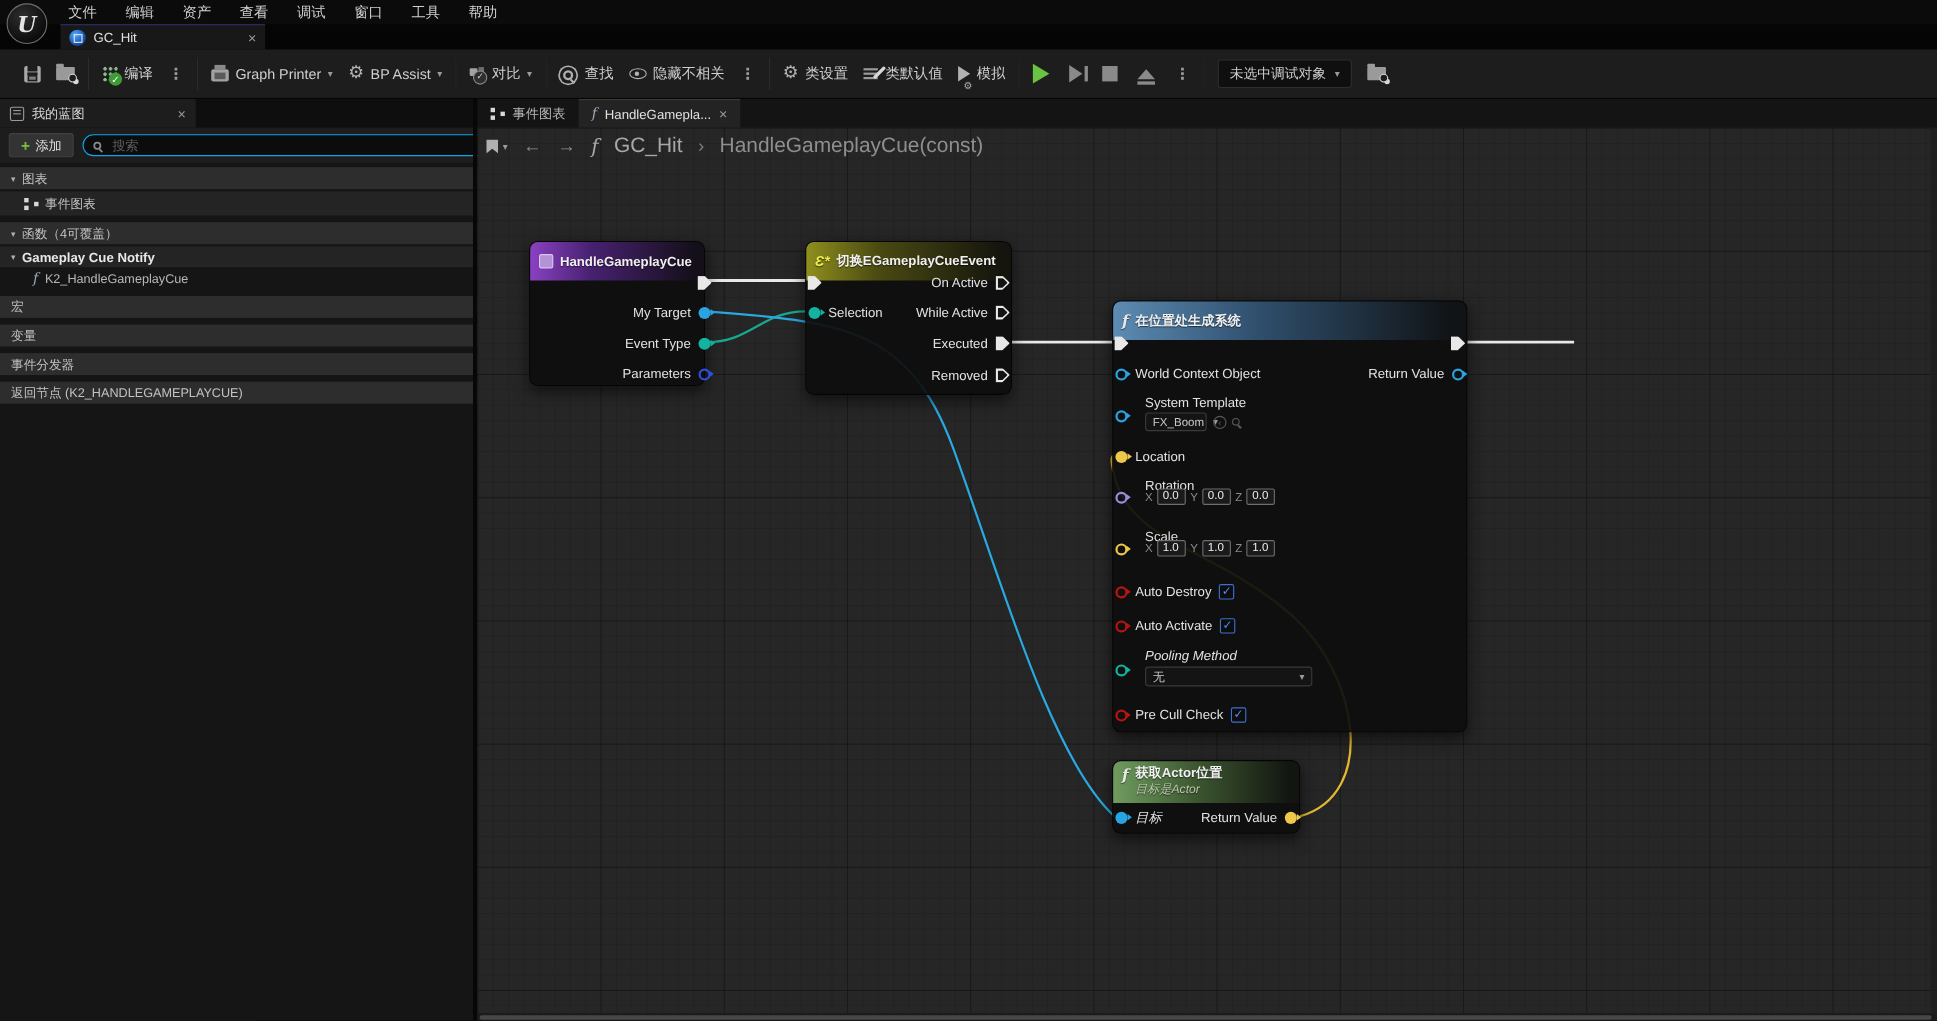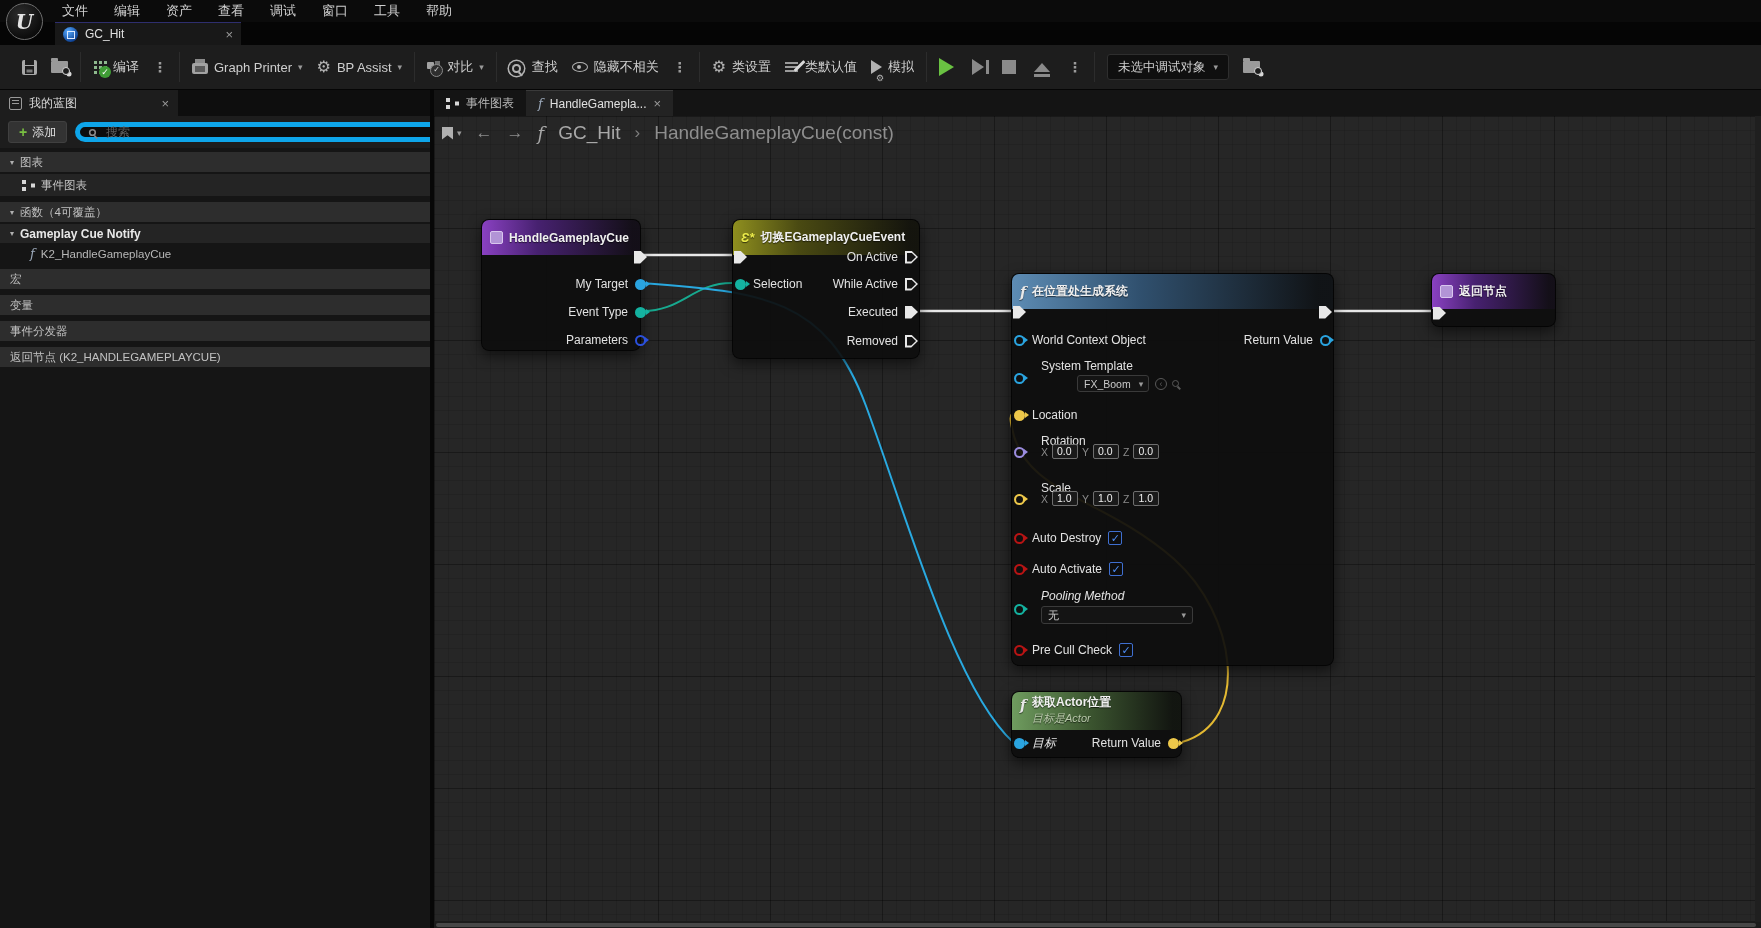--- a/index.html
+++ b/index.html
@@ -63,21 +63,21 @@
 
   
   .leftpanel { position:absolute; left:0; top:90px; width:502px; height:838px; background:#151515; }
   .lp-tabbar { position:absolute; left:0; top:0; width:100%; height:26px; background:#0e0e0e; }
   .lp-tab { position:absolute; left:0; top:0; width:178px; height:26px; background:#1d1d1d; display:flex; align-items:center; gap:7px; padding:0 9px; font-size:12px; color:#d8d8d8; }
   .i-bp { width:13px; height:13px; border:1.5px solid #9a9a9a; border-radius:2px; position:relative; }
   .i-bp::after { content:""; position:absolute; left:1.5px; top:2px; width:7px; height:1.5px; background:#9a9a9a; box-shadow:0 3px 0 #9a9a9a; }
   .lp-controls { position:absolute; left:0; top:26px; width:100%; height:32px; background:#1d1d1d; display:flex; align-items:center; gap:8px; padding:0 8px; }
   .addbtn { display:flex; align-items:center; gap:5px; background:#333333; border:1px solid #404040; border-radius:3px; height:22px; padding:0 10px; font-size:12px; color:#e0e0e0; cursor:pointer; }
   .addbtn .plus { color:#7ac142; font-weight:bold; font-size:14px; }
-  .searchbox { flex:1; display:flex; align-items:center; gap:6px; background:#0c0c0c; border:5px solid #0ea5e9; border-radius:10px; height:20px; padding:0 8px; }
+  .searchbox { flex:1; display:flex; align-items:center; gap:6px; background:#0c0c0c; border:1px solid #0ea5e9; border-radius:10px; height:20px; padding:0 8px; }
   .searchbox .i-mag { transform:scale(.8); border-color:#8a8a8a; }
   .searchbox .i-mag::after { background:#8a8a8a; }
   .searchbox input { background:transparent; border:none; outline:none; color:#c8c8c8; font-size:12px; width:100%; }
   .searchbox input::placeholder { color:#5e5e5e; }
   .lp-gear { color:#aaaaaa; font-size:15px; cursor:pointer; }
 
   .lp-row { position:absolute; left:0; width:100%; display:flex; align-items:center; padding:0 10px; gap:6px; font-size:11.5px; color:#c2c2c2; }
   .lp-head { background:#2d2d2d; height:20px; }
   .lp-item { background:#242424; height:22px; }
   .collapse { font-size:8px; color:#b0b0b0; }
@@ -476,21 +476,21 @@
         <div class="prow right" style="top:57px; padding-right:8px;">
           <span class="pin hollow c-obj"></span>
           <span>Return Value</span>
         </div>
 
         <span class="sublabel" style="left:29px; top:85px;">System Template</span>
         <div class="prow left" style="top:95px; padding-left:8px;">
           <span class="pin hollow c-obj"></span>
         </div>
         <div style="position:absolute; left:29px; top:101px; display:flex; align-items:center;">
-          <span class="ddbox" style="width:72px;margin-left:36px;">
+          <span class="ddbox" style="width:56px;">
             <span>FX_Boom</span>
             <span class="chev">▾</span>
           </span>
           <span class="ghosticons">
             <span class="ghost-circ">‹</span>
             <span class="ghost-mag"></span>
           </span>
         </div>
 
         <div class="prow left" style="top:132px; padding-left:8px;">
@@ -544,31 +544,20 @@
           <span class="chev">▾</span>
         </span>
 
         <div class="prow left" style="top:367px; padding-left:8px;">
           <span class="pin hollow c-bool"></span>
           <span>Pre Cull Check</span>
           <span class="cbx">✓</span>
         </div>
       </div>
 
-      <div class="node" style="left:997px; top:157px; width:125px; height:54px;">
-        <div class="nhdr purple">
-          <span class="sqicon"></span>
-          <span>返回节点</span>
-        </div>
-        <div class="prow left" style="top:30px; padding-left:8px;">
-            <span class="execp solid">
-              <i></i>
-            </span>
-          </div>
-      </div>
 
       <div class="node" style="left:577px; top:575px; width:171px; height:67px;">
         <div class="nhdr green">
           <span class="fnicon" style="margin-top:2px;">f</span>
           <span class="hdr2">
             <span>获取Actor位置</span>
             <span class="sub">目标是Actor</span>
           </span>
         </div>
         <div class="prow left" style="top:42px; padding-left:8px;font-style:italic;">

